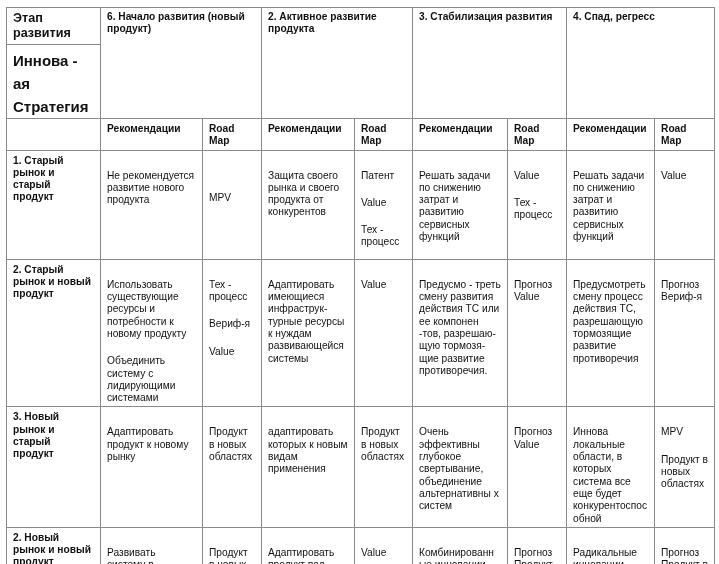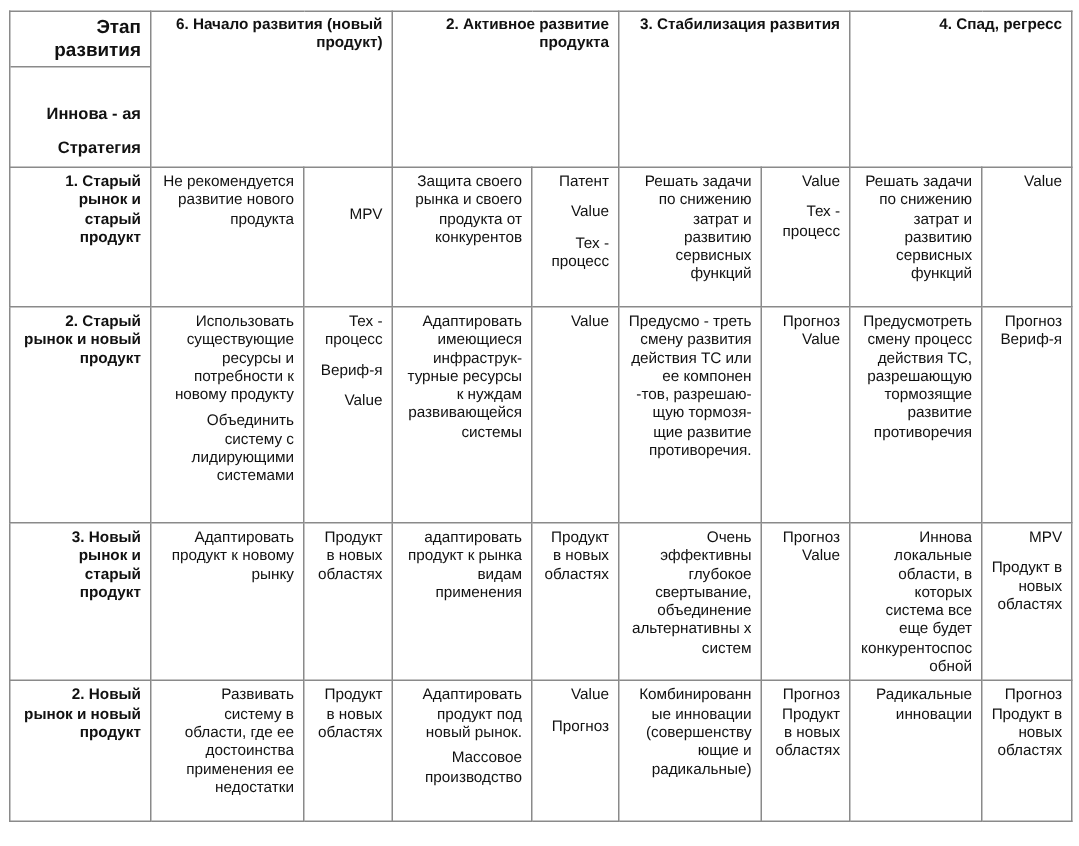--- a/index.html
+++ b/index.html
@@ -4,30 +4,30 @@
 <style>
   html, body { margin: 0; padding: 0; background: #ffffff; }
   body { width: 719px; height: 564px; position: relative; overflow: hidden;
          font-family: "Liberation Sans", sans-serif; color: #111; }
   table.matrix {
     position: absolute; left: 6px; top: 7px;
     width: 708px; border-collapse: collapse; table-layout: fixed;
   }
   table.matrix td {
     border: 1.5px solid #8a8a8a; vertical-align: top;
-    padding: 4px 6px 2px 6px; font-size: 10.2px; line-height: 12.3px; text-align: right;
+    padding: 4px 6px 2px 6px; font-size: 10.2px; line-height: 12.3px;
   }
   .stage-head { font-weight: bold; font-size: 12.6px; line-height: 15px; padding-top: 3px !important; }
   .sub-head { font-weight: bold; font-size: 10.2px; line-height: 12.3px; }
   .row-head { font-weight: bold; font-size: 12.6px; line-height: 15.2px; }
   .corner { padding: 0 !important; }
   .corner .c-top { border-bottom: 1.5px solid #8a8a8a; padding: 3px 6px 2px 6px; height: 31px;
                    font-weight: bold; font-size: 12.6px; line-height: 15px; }
-  .corner .c-bot { padding: 4px 6px 0 6px; font-weight: bold; font-size: 11px; line-height: 23px; margin-top: 16px; }
-  .p { margin: 0 0 5px 0; }
+  .corner .c-bot { padding: 4px 6px 0 6px; font-weight: bold; font-size: 15px; line-height: 23px; }
+  .p { margin: 15px 0 5px 0; }
   .p:last-child { margin-bottom: 0; }
   .rm .p { margin-bottom: 8px; }
 </style>
 </head>
 <body>
 
 <table class="matrix">
   <colgroup>
     <col style="width:94px">
     <col style="width:102px">
@@ -45,20 +45,31 @@
       <div class="c-top">Этап развития</div>
       <div class="c-bot">
         <div>Иннова - ая</div>
         <div>Стратегия</div>
       </div>
     </td>
     <td colspan="2" class="stage-head">6. Начало развития (новый продукт)</td>
     <td colspan="2" class="stage-head">2. Активное развитие продукта</td>
     <td colspan="2" class="stage-head">3. Стабилизация развития</td>
     <td colspan="2" class="stage-head">4. Спад, регресс</td>
+  </tr>
+  <tr style="height:30px">
+    <td></td>
+    <td class="sub-head">Рекомендации</td>
+    <td class="sub-head">Road Map</td>
+    <td class="sub-head">Рекомендации</td>
+    <td class="sub-head">Road Map</td>
+    <td class="sub-head">Рекомендации</td>
+    <td class="sub-head">Road Map</td>
+    <td class="sub-head">Рекомендации</td>
+    <td class="sub-head">Road Map</td>
   </tr>
   </tbody>
     <tbody id="body-rows">
       <tr style="height: 93px;">
         <td class="row-head">1.  Старый рынок и старый продукт</td>
         <td>
           <div class="p">Не рекомендуется развитие нового продукта</div>
         </td>
         <td class="rm" style="padding-top: 26px;">
           <div class="p">MPV</div>
@@ -117,21 +128,21 @@
       </tr>
       <tr style="height: 104px;">
         <td class="row-head">3. Новый рынок и старый продукт</td>
         <td>
           <div class="p">Адаптировать продукт к новому рынку</div>
         </td>
         <td class="rm">
           <div class="p">Продукт в новых областях</div>
         </td>
         <td>
-          <div class="p">адаптировать продукт к рынка видам применения</div>
+          <div class="p">адаптировать которых к новым видам применения</div>
         </td>
         <td class="rm">
           <div class="p">Продукт в новых областях</div>
         </td>
         <td>
           <div class="p">Очень эффективны глубокое свертывание, объединение альтернативны х систем</div>
         </td>
         <td class="rm">
           <div class="p">Прогноз Value</div>
         </td>

